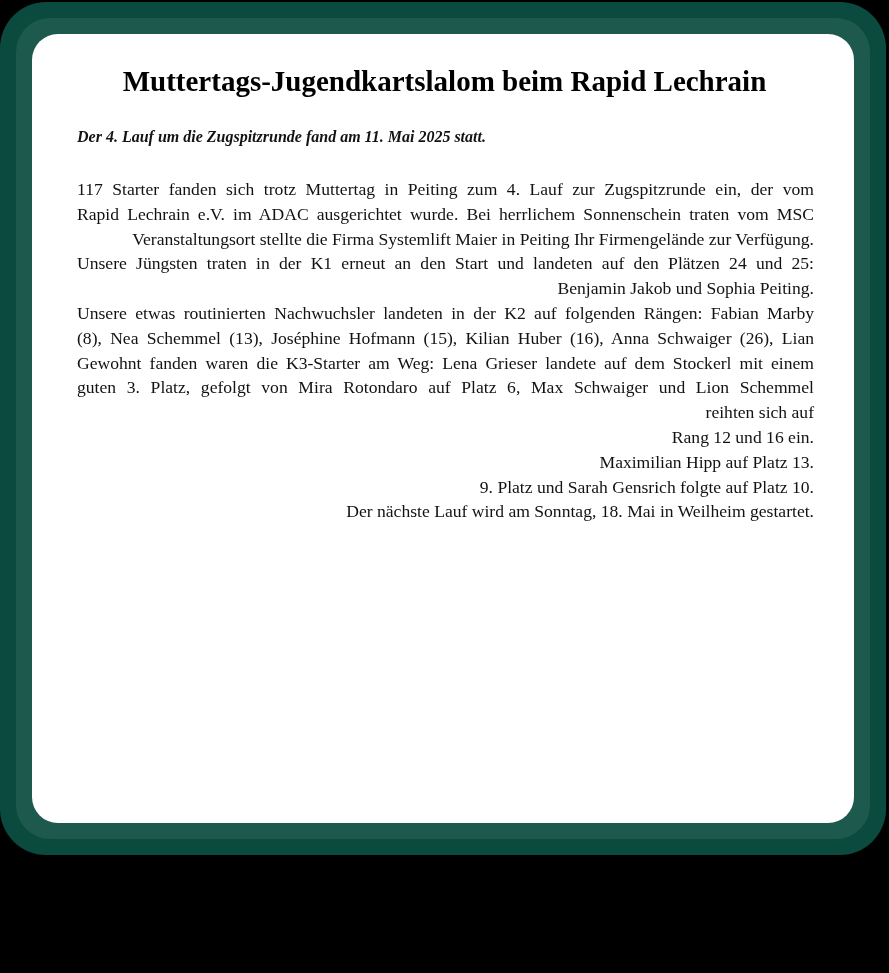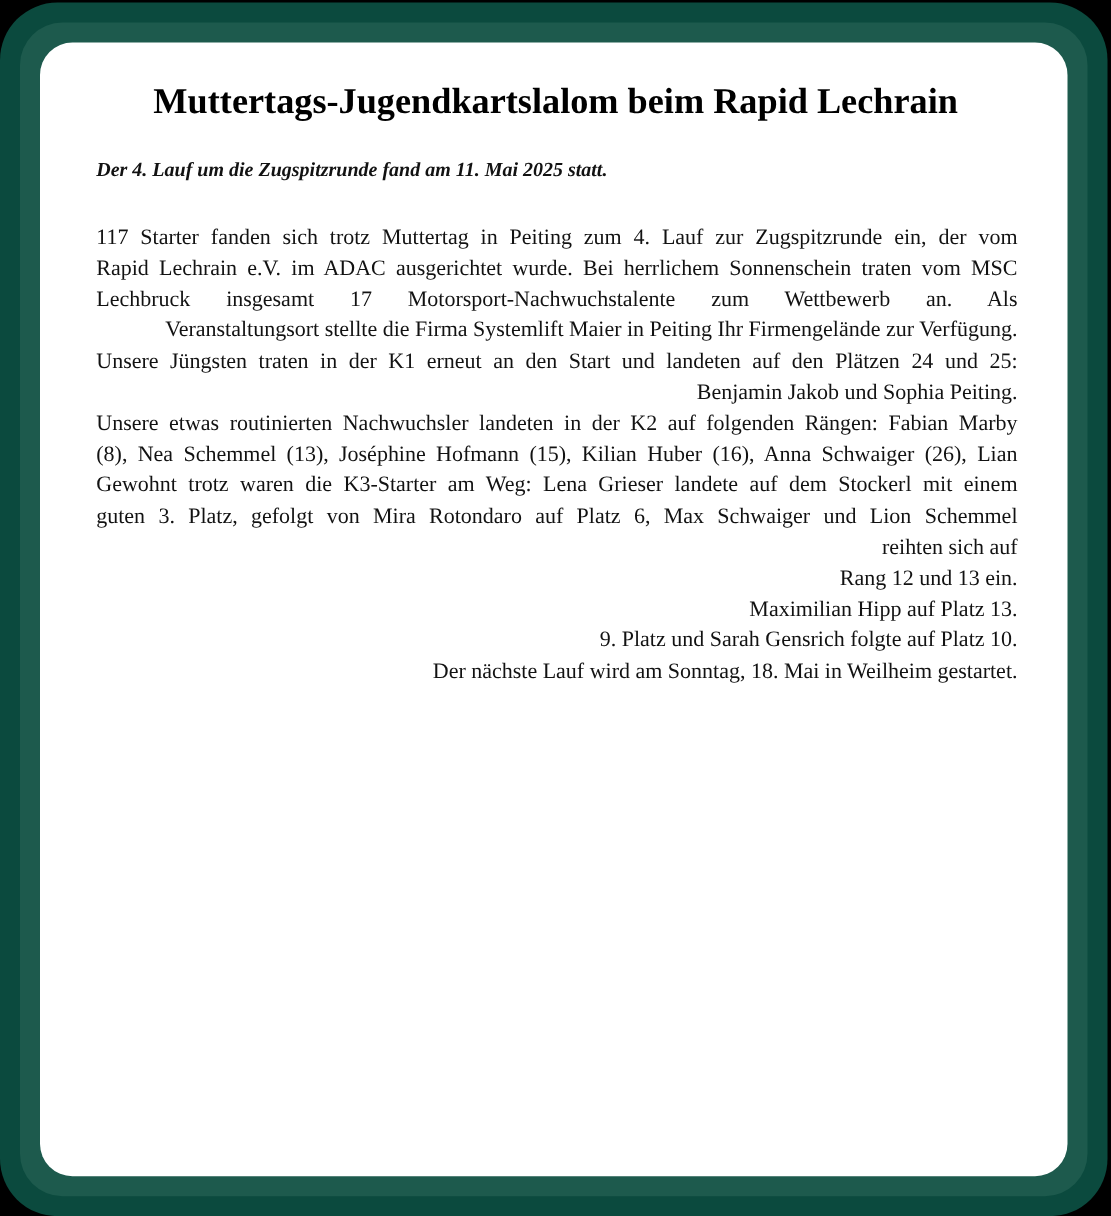--- a/index.html
+++ b/index.html
@@ -11,21 +11,21 @@
   }
   * { margin: 0; padding: 0; box-sizing: border-box; }
   html, body {
     width: 889px; height: 973px;
     font-family: "Liberation Serif", serif;
     background: var(--page-background);
     overflow: hidden;
   }
   .page {
     position: relative;
-    width: 889px; height: 973px;
+    width: 889px; height: 855px;
     background: var(--page-background);
   }
   .frame-outer {
     position: absolute;
     left: 0; top: 2px; right: 3px; bottom: 0;
     background: var(--frame-outer);
     border-radius: 46px;
   }
   .frame-inner {
     position: absolute;
@@ -76,30 +76,29 @@
 
 <div class="page">
   <div class="frame-outer">
     <div class="frame-inner">
       <div class="card">
         <h1 class="title">Muttertags-Jugendkartslalom beim Rapid Lechrain</h1>
         <p class="subtitle">Der 4. Lauf um die Zugspitzrunde fand am 11. Mai 2025 statt.</p>
         <div class="body-text">
             <div class="line stretch">117 Starter fanden sich trotz Muttertag in Peiting zum 4. Lauf zur Zugspitzrunde ein, der vom</div>
             <div class="line stretch">Rapid Lechrain e.V. im ADAC ausgerichtet wurde. Bei herrlichem Sonnenschein traten vom MSC</div>
-            <div class="line stretch">Lechbruck insgesamt 17 Motorsport-Nachwuchstalente zum Wettbewerb an. Als</div>
             <div class="line">Veranstaltungsort stellte die Firma Systemlift Maier in Peiting Ihr Firmengelände zur Verfügung.</div>
             <div class="line stretch">Unsere Jüngsten traten in der K1 erneut an den Start und landeten auf den Plätzen 24 und 25:</div>
             <div class="line">Benjamin Jakob und Sophia Peiting.</div>
             <div class="line stretch">Unsere etwas routinierten Nachwuchsler landeten in der K2 auf folgenden Rängen: Fabian Marby</div>
             <div class="line stretch">(8), Nea Schemmel (13), Joséphine Hofmann (15), Kilian Huber (16), Anna Schwaiger (26), Lian</div>
-            <div class="line stretch">Gewohnt trotz waren die K3-Starter am Weg: Lena Grieser landete auf dem Stockerl mit einem</div>
+            <div class="line stretch">Gewohnt fanden waren die K3-Starter am Weg: Lena Grieser landete auf dem Stockerl mit einem</div>
             <div class="line stretch">guten 3. Platz, gefolgt von Mira Rotondaro auf Platz 6, Max Schwaiger und Lion Schemmel</div>
             <div class="line">reihten sich auf</div>
-            <div class="line">Rang 12 und 13 ein.</div>
+            <div class="line">Rang 12 und 16 ein.</div>
             <div class="line">Maximilian Hipp auf Platz 13.</div>
             <div class="line">9. Platz und Sarah Gensrich folgte auf Platz 10.</div>
             <div class="line">Der nächste Lauf wird am Sonntag, 18. Mai in Weilheim gestartet.</div>
           </div>
       </div>
     </div>
   </div>
 </div>
 
 </body></html>

